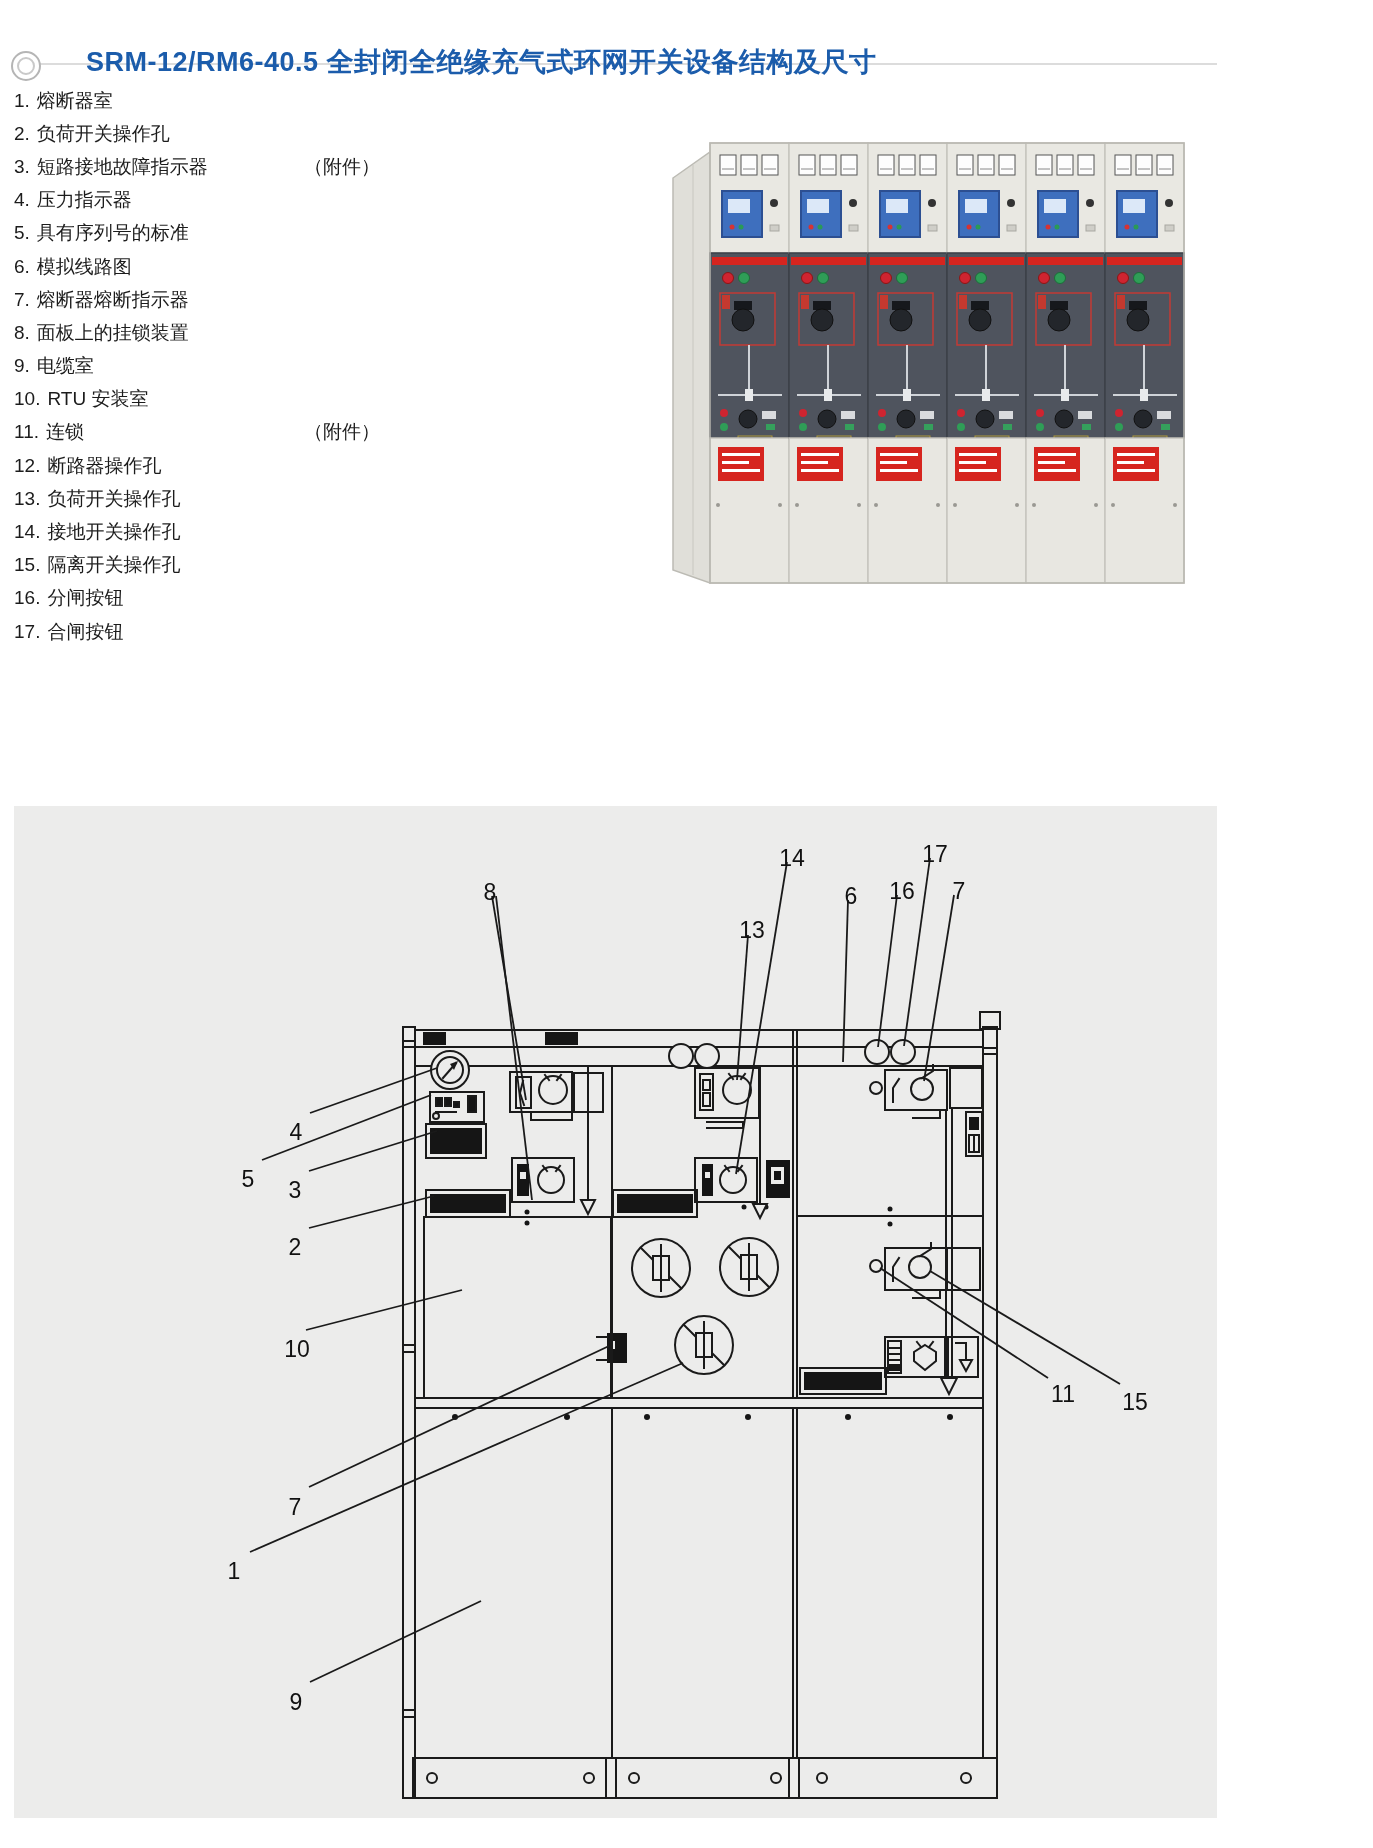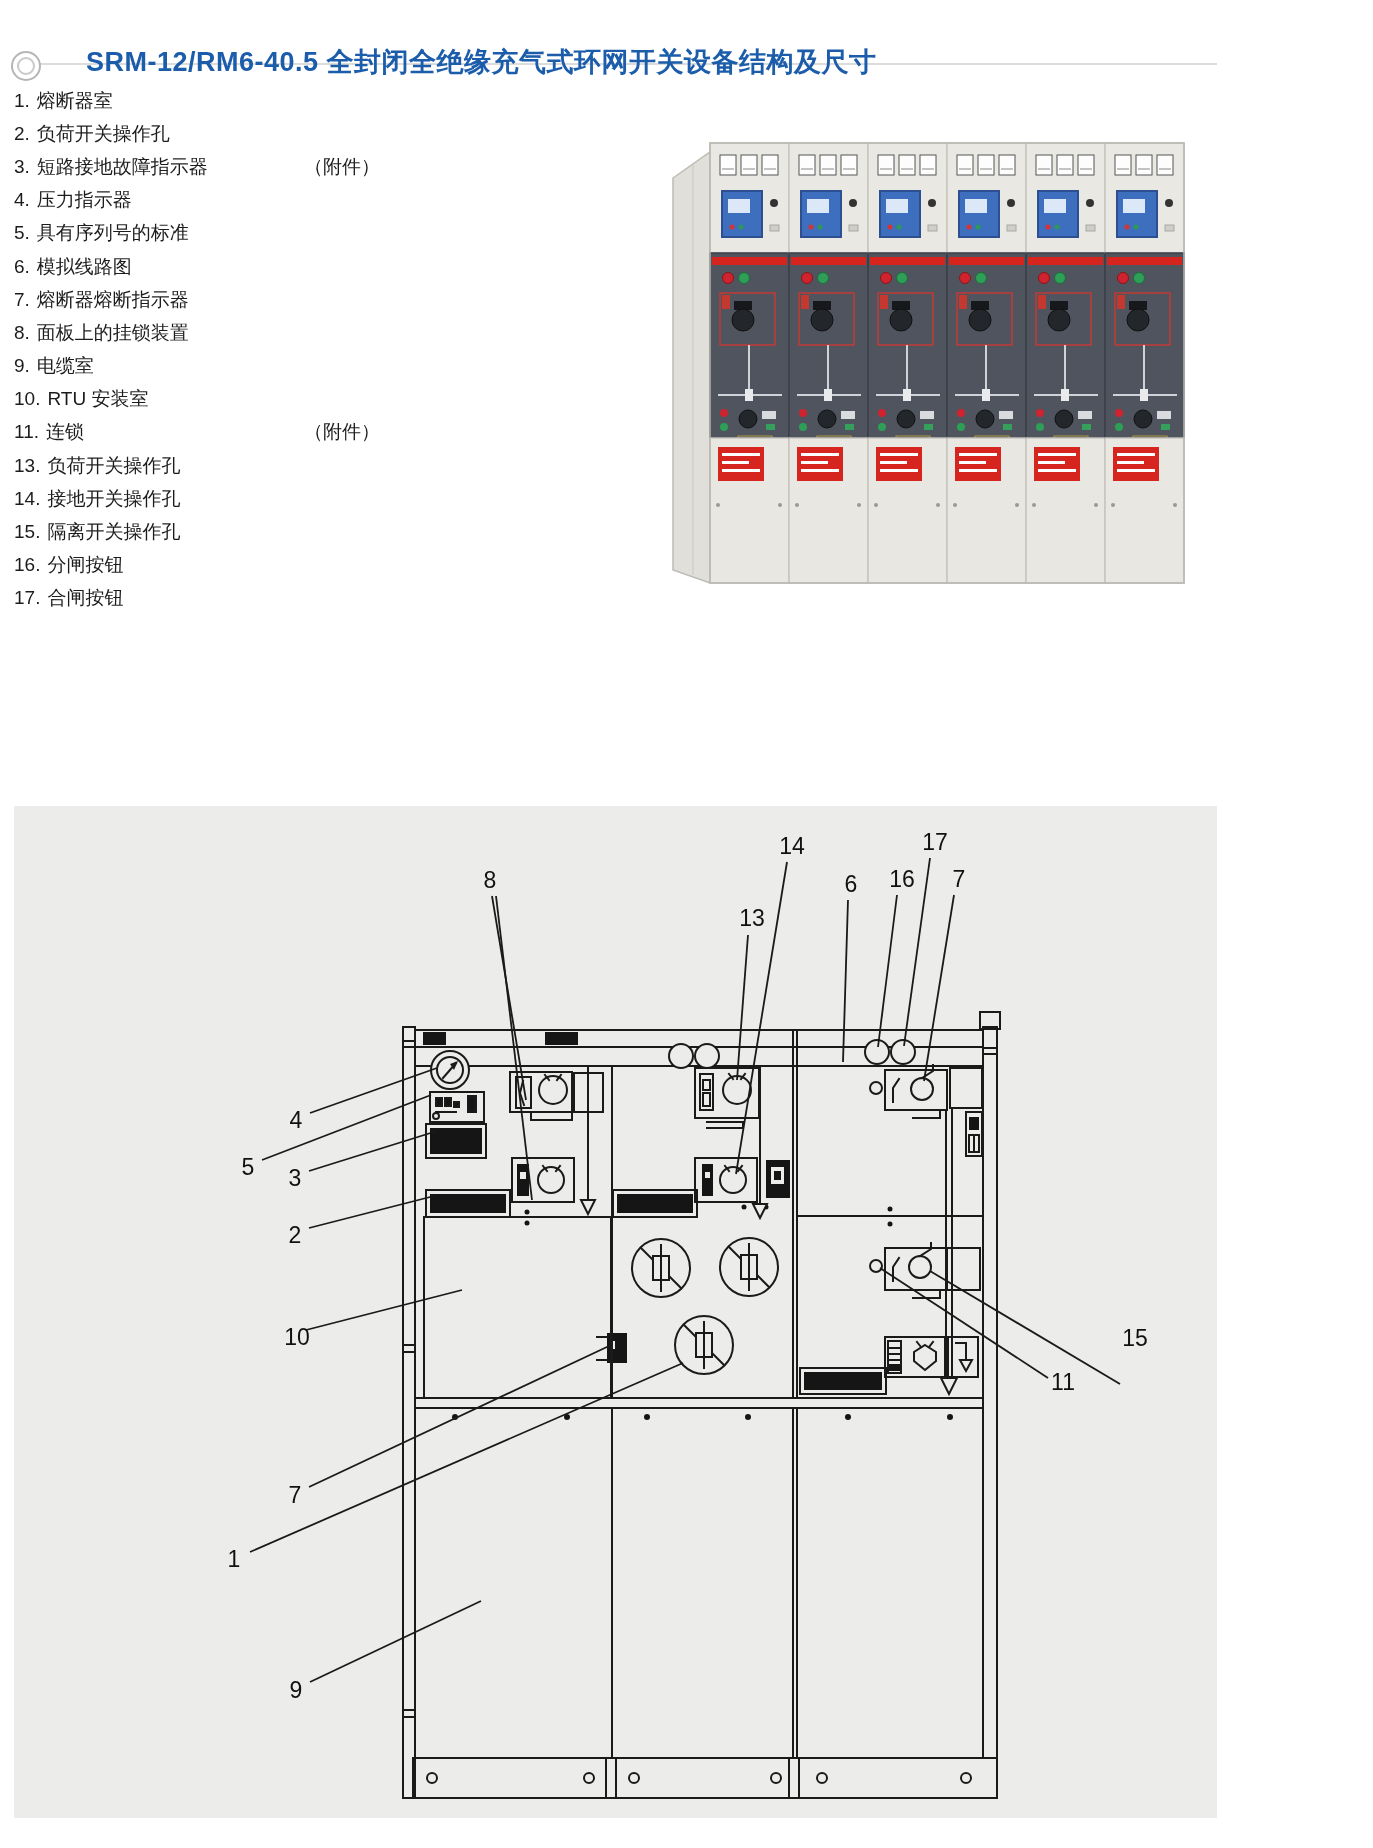--- a/index.html
+++ b/index.html
@@ -14,21 +14,21 @@
   .title{position:absolute;left:86px;top:26px;font-size:27px;font-weight:bold;color:#1b5cab;
         letter-spacing:0.5px;white-space:nowrap;}
   
   .parts{position:absolute;left:14px;top:84px;width:470px;}
   .p-row{position:relative;height:33.2px;display:flex;align-items:center;font-size:19px;}
   .p-num{margin-right:7px;}
   .p-note{position:absolute;left:290px;top:50%;transform:translateY(-50%);}
   
   .diagram{position:absolute;left:0;top:0;width:1373px;height:1848px;}
   .callout{position:absolute;transform:translate(-50%,-50%);font-size:23px;color:#111;
-        line-height:1;white-space:nowrap;}
+        line-height:1;white-space:nowrap;margin-top:12px;}
   svg{display:block;}
 </style>
 </head>
 <body>
 
 <div class="page">
 
   <div class="ring"></div>
   <div class="header-rule"></div>
   <h1 class="title">SRM-12/RM6-40.5 全封闭全绝缘充气式环网开关设备结构及尺寸</h1>
@@ -72,20 +72,24 @@
         <span>电缆室</span>
       </div>
       <div class="p-row">
         <span class="p-num">10.</span>
         <span>RTU 安装室</span>
       </div>
       <div class="p-row">
         <span class="p-num">11.</span>
         <span>连锁</span>
         <span class="p-note">（附件）</span>
+      </div>
+      <div class="p-row">
+        <span class="p-num">12.</span>
+        <span>断路器操作孔</span>
       </div>
       <div class="p-row">
         <span class="p-num">13.</span>
         <span>负荷开关操作孔</span>
       </div>
       <div class="p-row">
         <span class="p-num">14.</span>
         <span>接地开关操作孔</span>
       </div>
       <div class="p-row">
@@ -381,19 +385,19 @@
         <div class="callout" style="left: 248px; top: 1167px;">5</div>
         <div class="callout" style="left: 851px; top: 884px;">6</div>
         <div class="callout" style="left: 295px; top: 1495px;">7</div>
         <div class="callout" style="left: 490px; top: 880px;">8</div>
         <div class="callout" style="left: 296px; top: 1690px;">9</div>
         <div class="callout" style="left: 297px; top: 1337px;">10</div>
         <div class="callout" style="left: 1063px; top: 1382px;">11</div>
         <div class="callout" style="left: 959px; top: 879px;">7</div>
         <div class="callout" style="left: 752px; top: 918px;">13</div>
         <div class="callout" style="left: 792px; top: 846px;">14</div>
-        <div class="callout" style="left: 1135px; top: 1338px;">15</div>
+        <div class="callout" style="left: 1135px; top: 1390px;">15</div>
         <div class="callout" style="left: 902px; top: 879px;">16</div>
         <div class="callout" style="left: 935px; top: 842px;">17</div>
       </div>
   </div>
 
 </div>
 
 </body></html>

